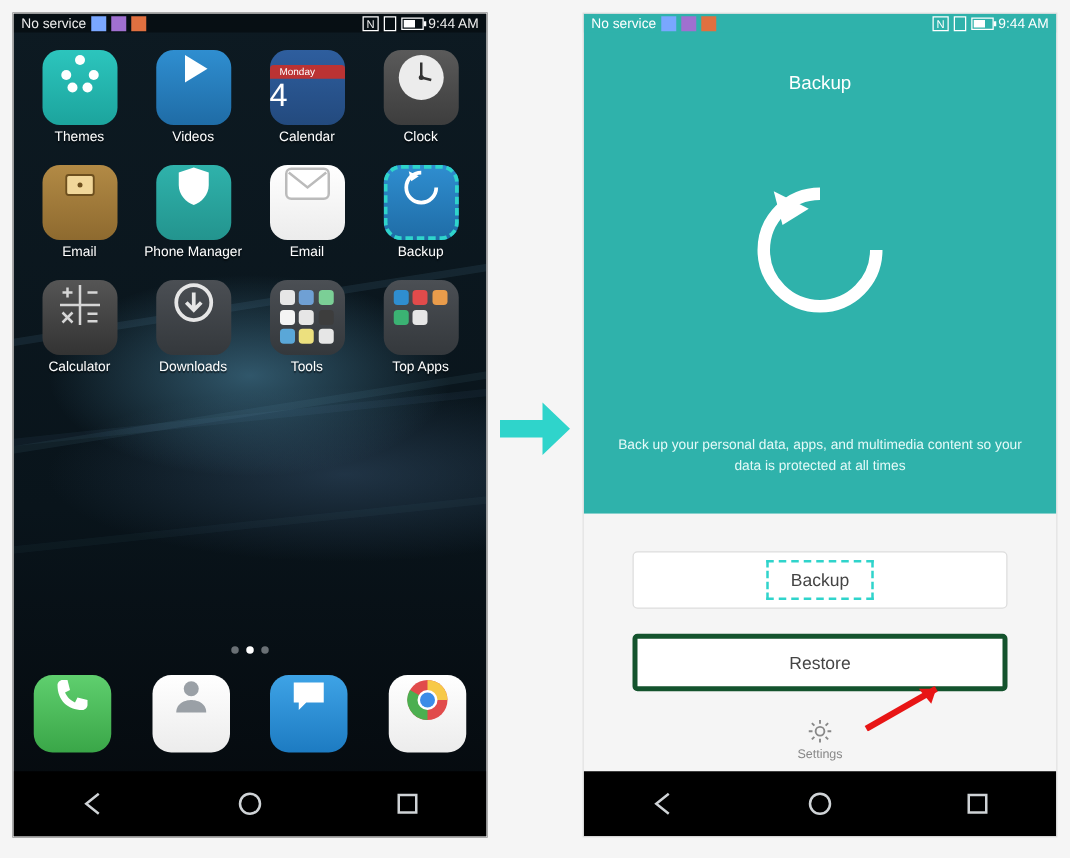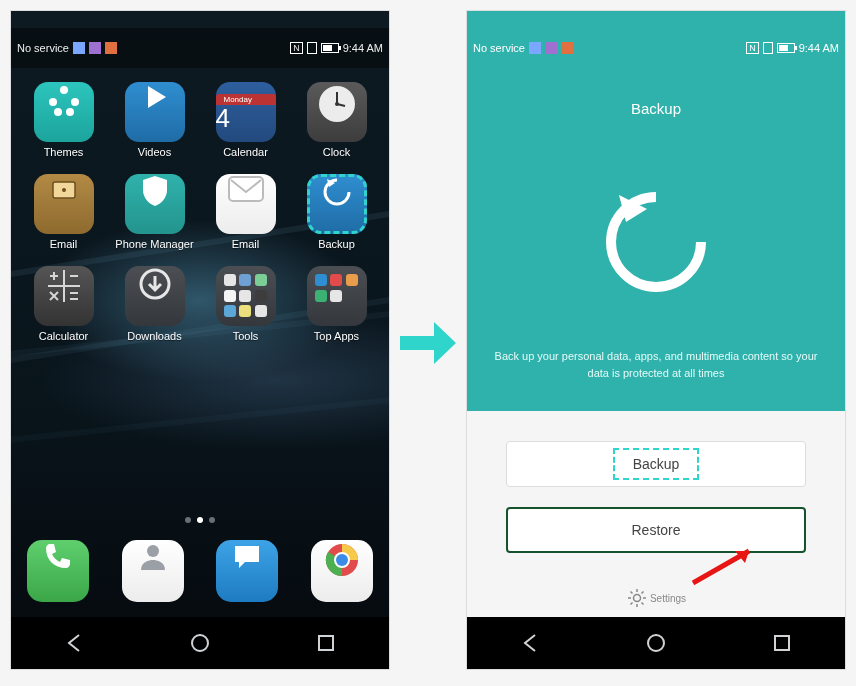--- a/index.html
+++ b/index.html
@@ -16,29 +16,28 @@
   .phone {
     width: 380px;
     height: 660px;
     border: 1px solid #ddd;
     background: #000;
     position: relative;
     overflow: hidden;
   }
   
   .statusbar {
-    height: 40px;
+    height: 15px;
     color: #eee;
     font-size: 11px;
     display: flex;
     align-items: center;
     padding: 0 6px;
     position: relative;
     z-index: 2;
-    margin-top: 17px;
   }
   .statusbar.dark { background: rgba(0,0,0,.4); }
   .statusbar.teal { background: #2fb2ab; color: #fff; }
   .statusbar .left, .statusbar .right { display: flex; align-items: center; gap: 4px; }
   .statusbar .right { margin-left: auto; }
   .sb-ico { width: 12px; height: 12px; display:inline-block; }
   .sb-sq1 { background:#7aa7ff; }
   .sb-sq2 { background:#a070d0; }
   .sb-sq3 { background:#e07040; }
   .sb-batt { width:18px; height:10px; border:1px solid #fff; position:relative; }
@@ -116,27 +115,27 @@
   .big-btn {
     width:300px; height:46px; background:#fff; border:1px solid #ddd; border-radius:4px;
     display:flex; align-items:center; justify-content:center; color:#444; font-size:14px; cursor:pointer;
     position:relative;
   }
   .big-btn .btn-text { padding: 6px 18px; }
   .highlight-backup-text {
     border: 2px dashed #2fd4cb;
   }
   .highlight-restore {
-    border: 2px solid #14532d;
+    border: 4px solid #14532d;
   }
   .red-arrow {
     position:absolute; left:220px; top:534px; width:80px; height:40px; z-index:5; pointer-events:none;
   }
   .settings-row {
-    margin-top:auto; margin-bottom:8px; display:flex; flex-direction:row; align-items:center; gap:2px; cursor:pointer;
+    margin-top:auto; margin-bottom:8px; display:flex; flex-direction:column; align-items:center; gap:2px; cursor:pointer;
   }
   .settings-row .slbl { font-size:10px; color:#888; }
 
   .navbar2 {
     position:absolute; bottom:0; left:0; right:0; height:52px; background:#000;
     display:flex; justify-content:space-around; align-items:center;
   }
 
   
   svg { display:block; }

